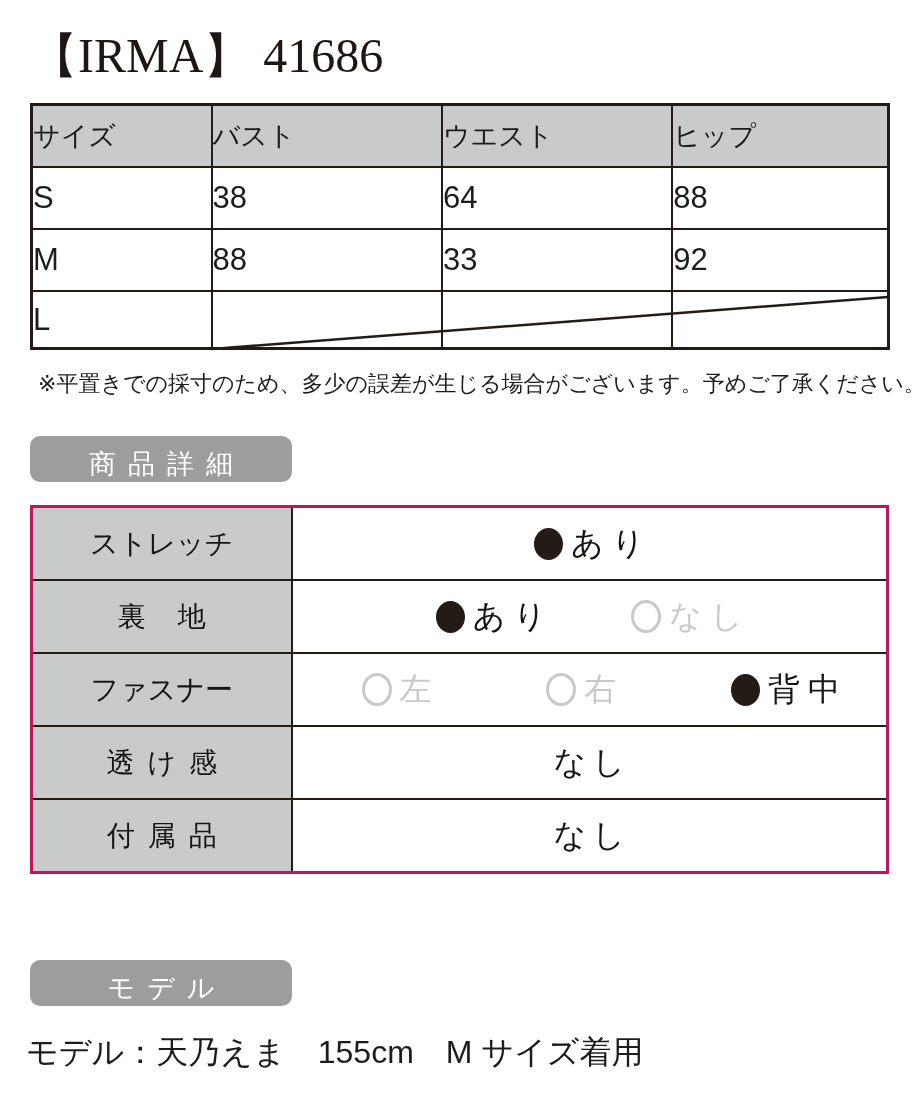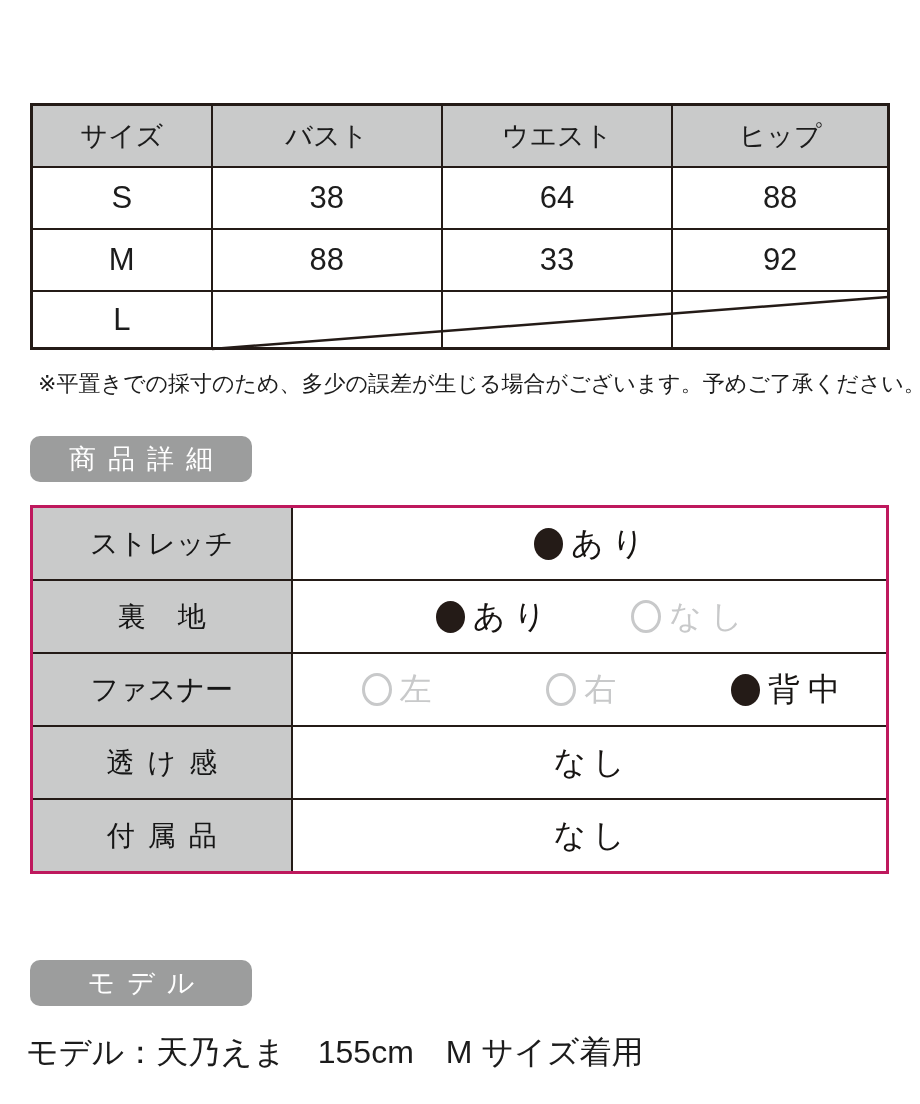--- a/index.html
+++ b/index.html
@@ -9,33 +9,33 @@
   }
   
   .title{
     position:absolute;left:30px;top:30px;
     font-family:"Liberation Serif","DejaVu Serif",serif;
     font-size:48px;line-height:1.1;color:#1d1613;font-weight:400;white-space:nowrap;
   }
   
   table{border-collapse:collapse;table-layout:fixed;}
   .size-table{position:absolute;left:30px;top:103px;width:860px;border:3px solid #241b17;}
-  .size-table th,.size-table td{border:2px solid #241b17;text-align:center;vertical-align:middle;padding:0;}
+  .size-table th,.size-table td{border:2px solid #241b17;text-align:left;vertical-align:middle;padding:0;}
   .size-table th{background:#c9caca;height:60px;font-size:27px;font-weight:400;color:#1c1c1c;}
   .size-table td{height:60px;font-size:31px;background:#fff;}
   .size-table tr.l-row td{height:55px;}
   .size-cell{font-size:33px;}
   
   .diagonal{position:absolute;left:211px;top:294px;width:678px;height:57px;pointer-events:none;}
   
   .note{position:absolute;left:38px;top:369px;font-size:22px;color:#1c1c1c;white-space:nowrap;}
   
   .pill{
-    position:absolute;left:30px;width:222px;height:46px;background:#9c9d9d;border-radius:10px;
-    display:flex;align-items:center;justify-content:center;color:#ffffff;font-size:27px;
+    position:absolute;left:30px;width:262px;height:46px;background:#9c9d9d;border-radius:10px;
+    display:flex;align-items:flex-end;justify-content:center;color:#ffffff;font-size:27px;
   }
   .pill span{letter-spacing:12px;margin-right:-12px;white-space:nowrap;}
   .pill.details-pill{top:436px;}
   .pill.model-pill{top:960px;}
   
   .detail-table{position:absolute;left:30px;top:505px;width:720px;border:3px solid #be185d;}
   .detail-table td{border:2px solid #241b17;padding:0;vertical-align:middle;}
   .detail-table td.lbl{
     background:#c9caca;width:260px;height:71px;text-align:center;
     font-size:28px;color:#161616;
@@ -58,20 +58,21 @@
   .dot.open{width:24px;height:27px;border:3px solid #c8c9ca;background:transparent;}
   .plain-val{font-size:32px;letter-spacing:6px;margin-right:-6px;color:#171412;}
   
   .model-info{position:absolute;left:26px;top:1031px;font-size:32px;color:#1c1c1c;white-space:nowrap;}
 </style>
 </head>
 <body>
 
 <div class="page">
 
+  <div class="title">【IRMA】 41686</div>
 
   <table class="size-table">
     <colgroup>
         <col style="width:179px">
         <col style="width:229px">
         <col style="width:229px">
         <col style="width:215px">
       </colgroup>
     <tbody>
         <tr>

